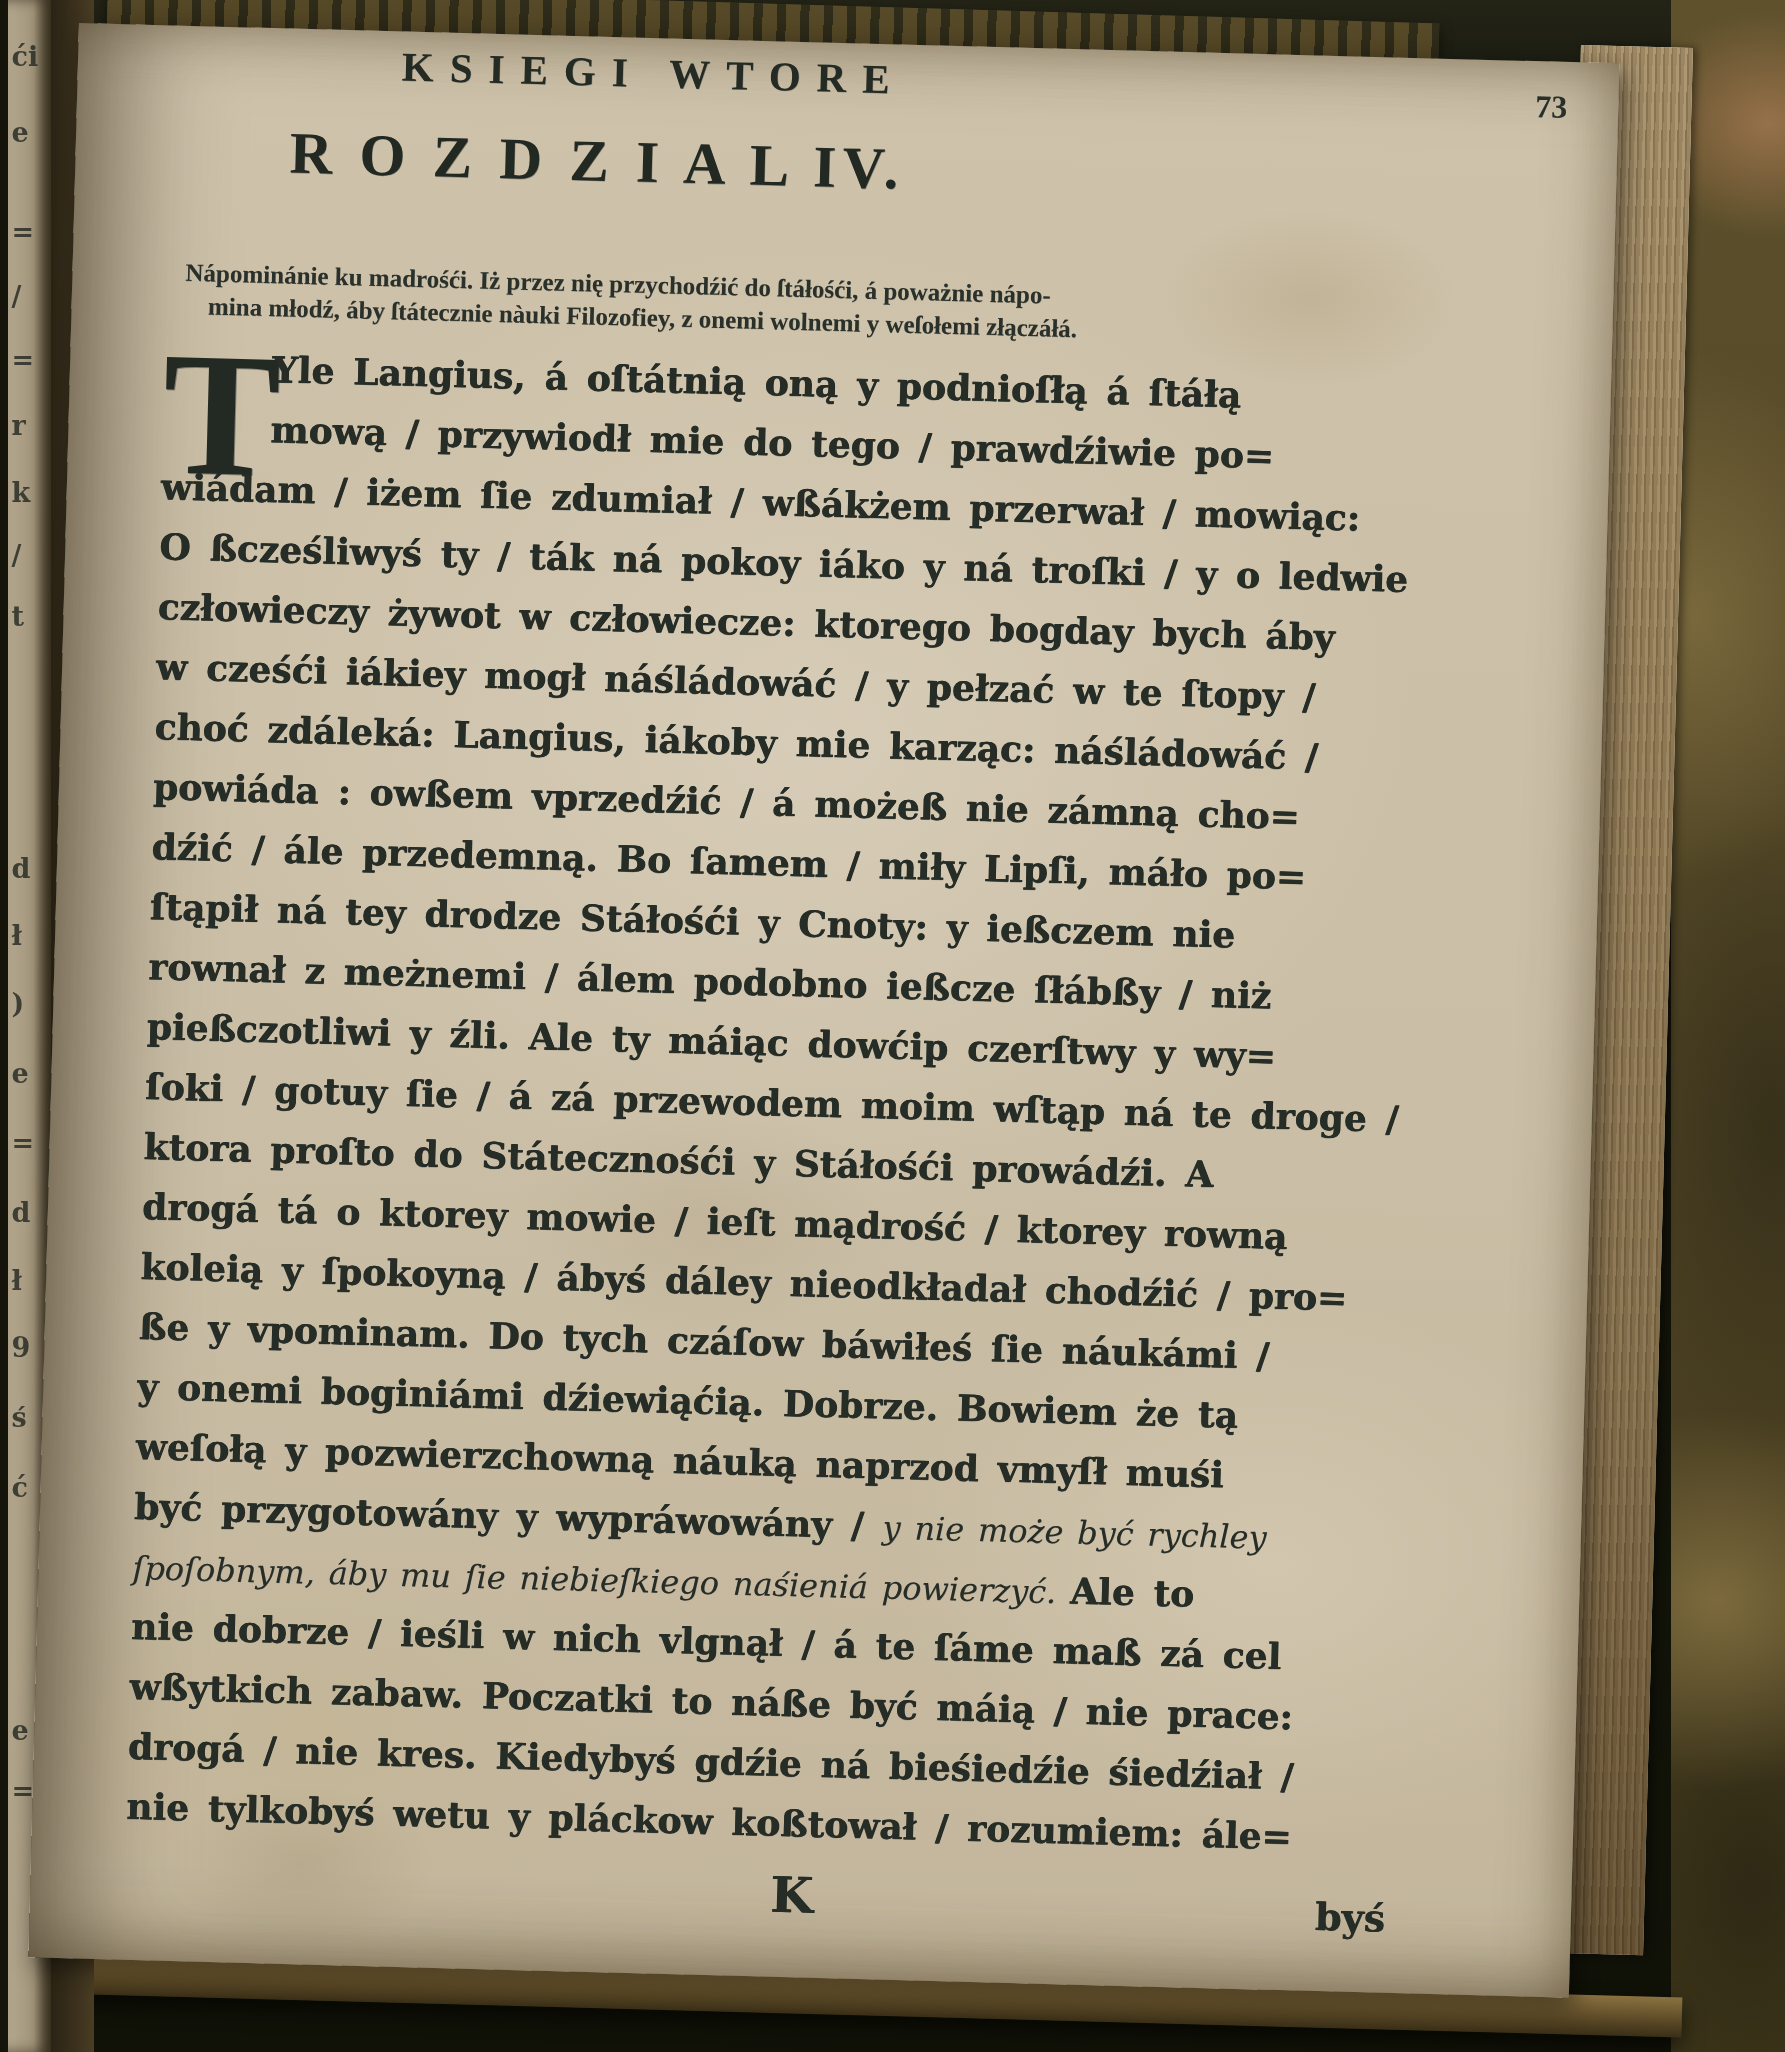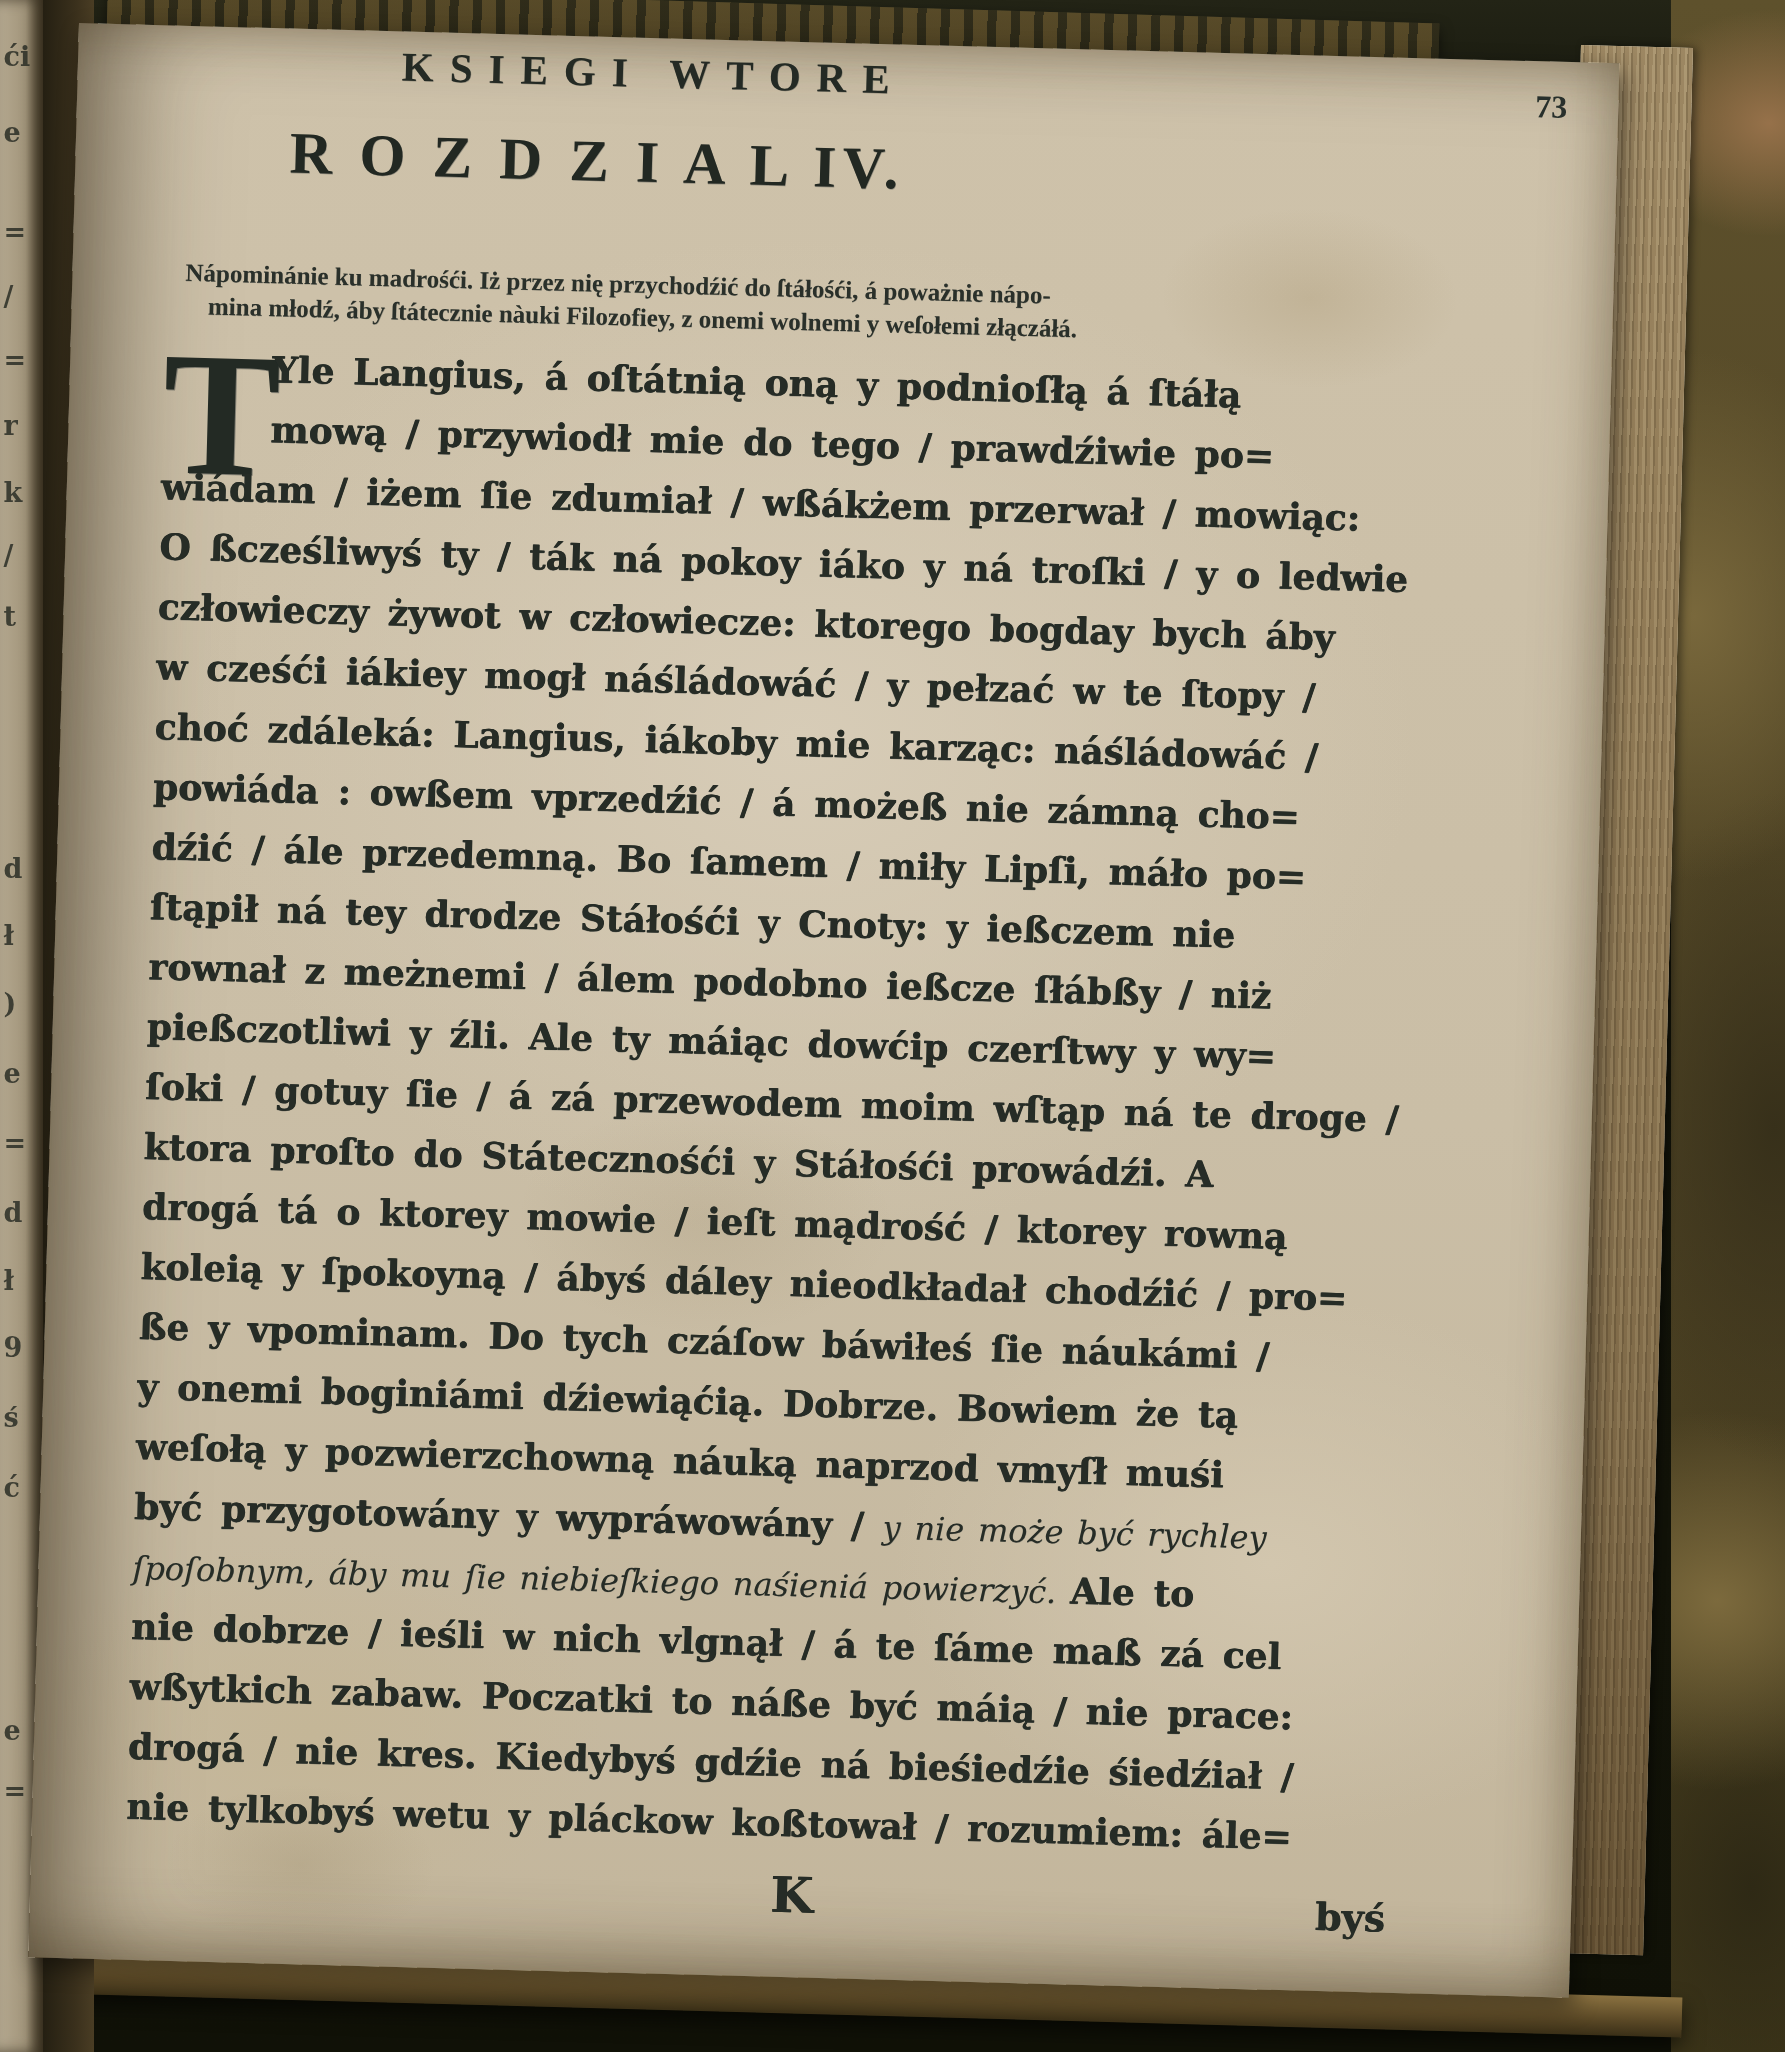--- a/index.html
+++ b/index.html
@@ -36,21 +36,21 @@
 
   
   .bottom-edge{position:absolute;left:36px;top:1953px;width:1647px;height:40px;
                transform:rotate(1.55deg);transform-origin:0 0;
                background:linear-gradient(180deg,#8a7140 0%,#5f4c28 55%,#3a2f17 100%);
                box-shadow:0 9px 21.6px rgba(0,0,0,.6);}
 
   
   .gutter{position:absolute;left:0;top:0;width:94px;height:2052px;
           background:linear-gradient(90deg,#141309 0%,#241f12 45%,#3a301c 80%,#4a3d24 100%);}
-  .facing-sliver{position:absolute;left:0;top:0;width:43px;height:2052px;
+  .facing-sliver{position:absolute;left:8px;top:0;width:43px;height:2052px;
                  background:linear-gradient(90deg,#b4a88f 0%,#a2957b 60%,#5c513a 100%);
                  box-shadow:inset -9px 0 12.6px rgba(30,24,12,.6);}
   .frag{position:absolute;left:3.6px;font:700 27px "DejaVu Serif",serif;color:#2b2e26;opacity:.85;}
 
   
   .page{position:absolute;left:79px;top:23.4px;width:1541px;height:1935px;
         transform:rotate(1.5deg);transform-origin:0 0;
         background:
           radial-gradient(990px 810px at 48% 36%,#d7ccb7 0%,rgba(215,204,183,0) 62%),
           radial-gradient(630px 450px at 80% 78%,#d2c6ae 0%,rgba(210,198,174,0) 60%),

